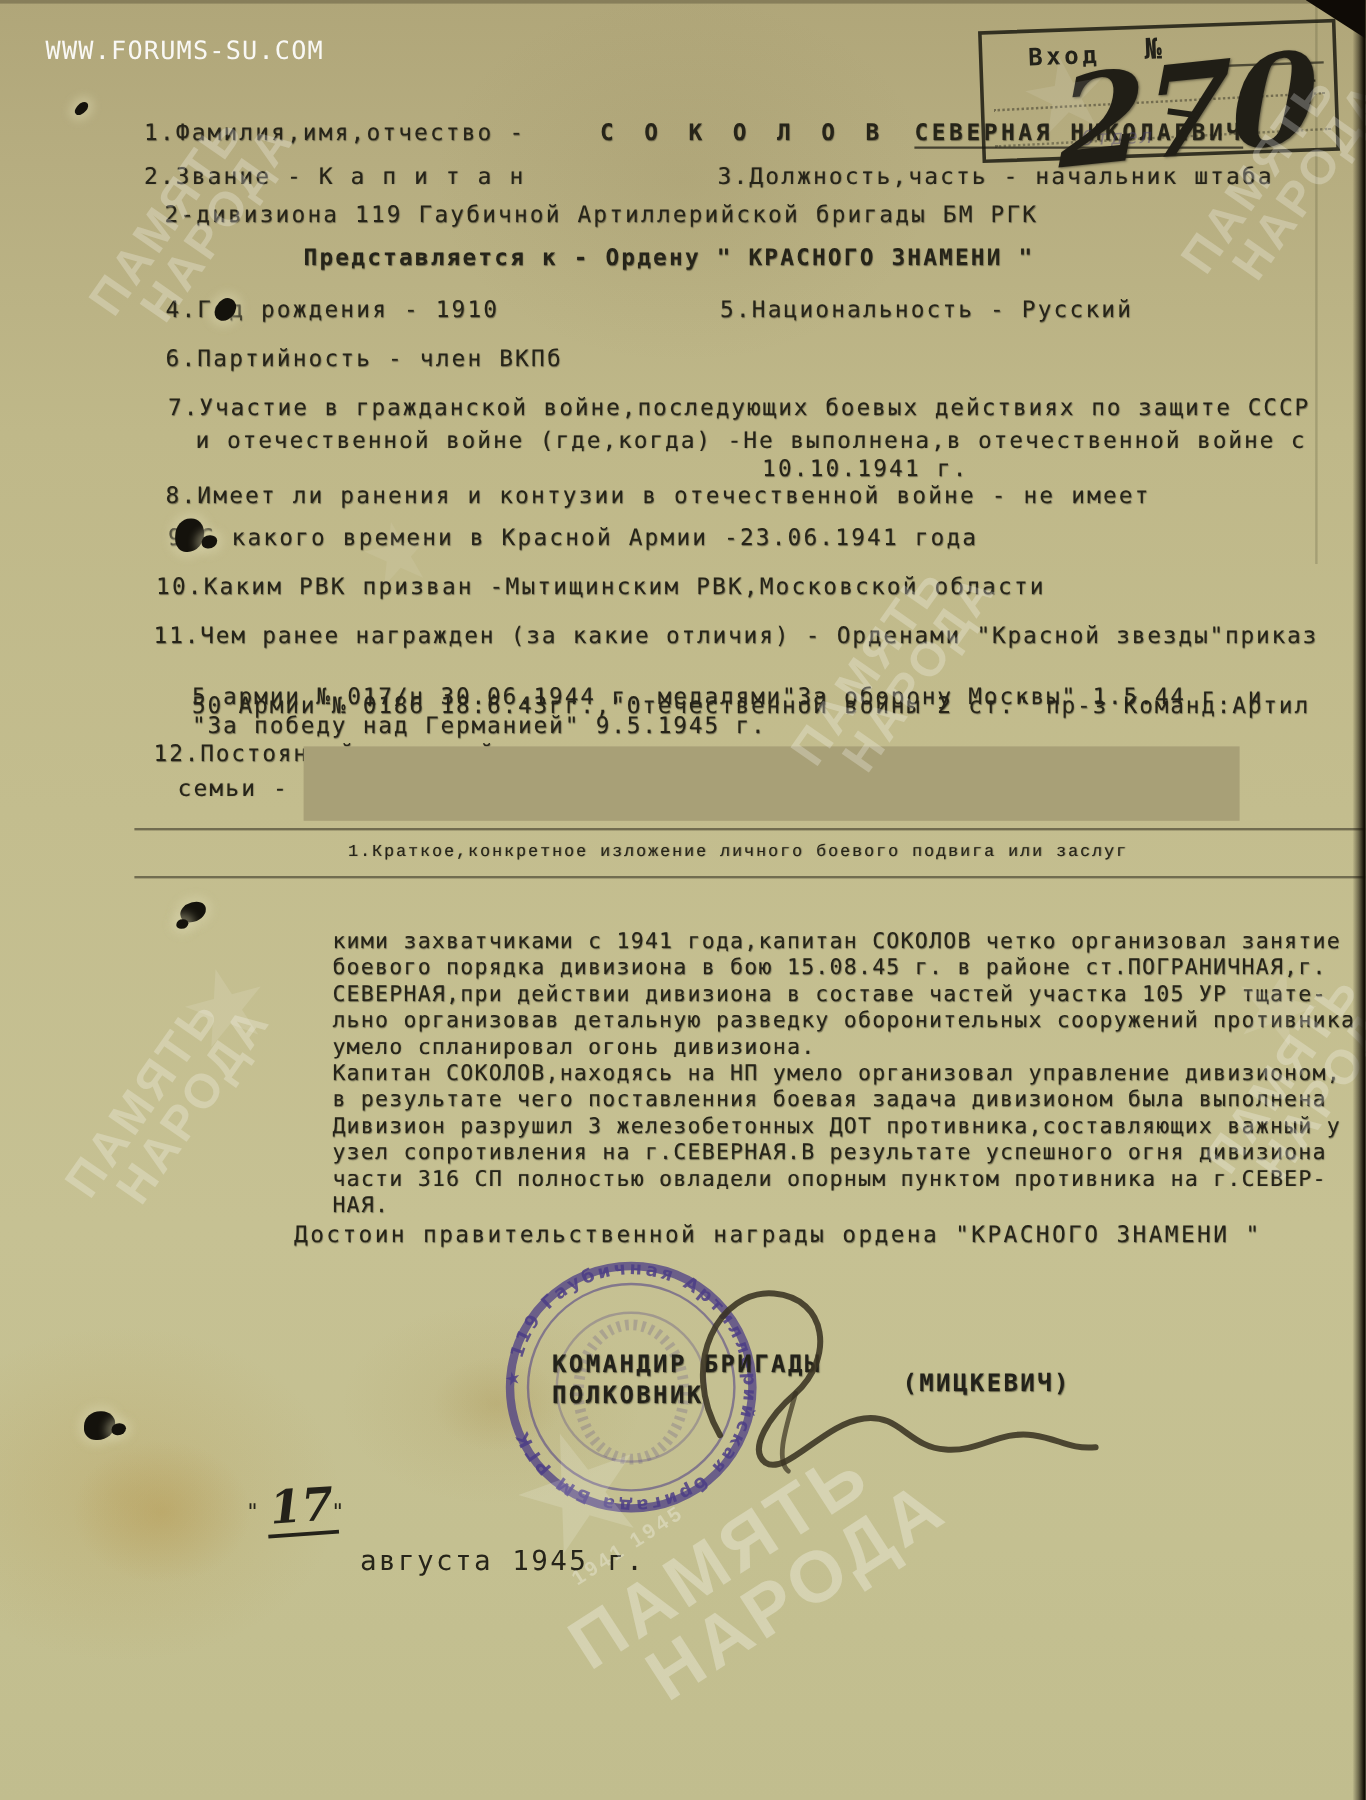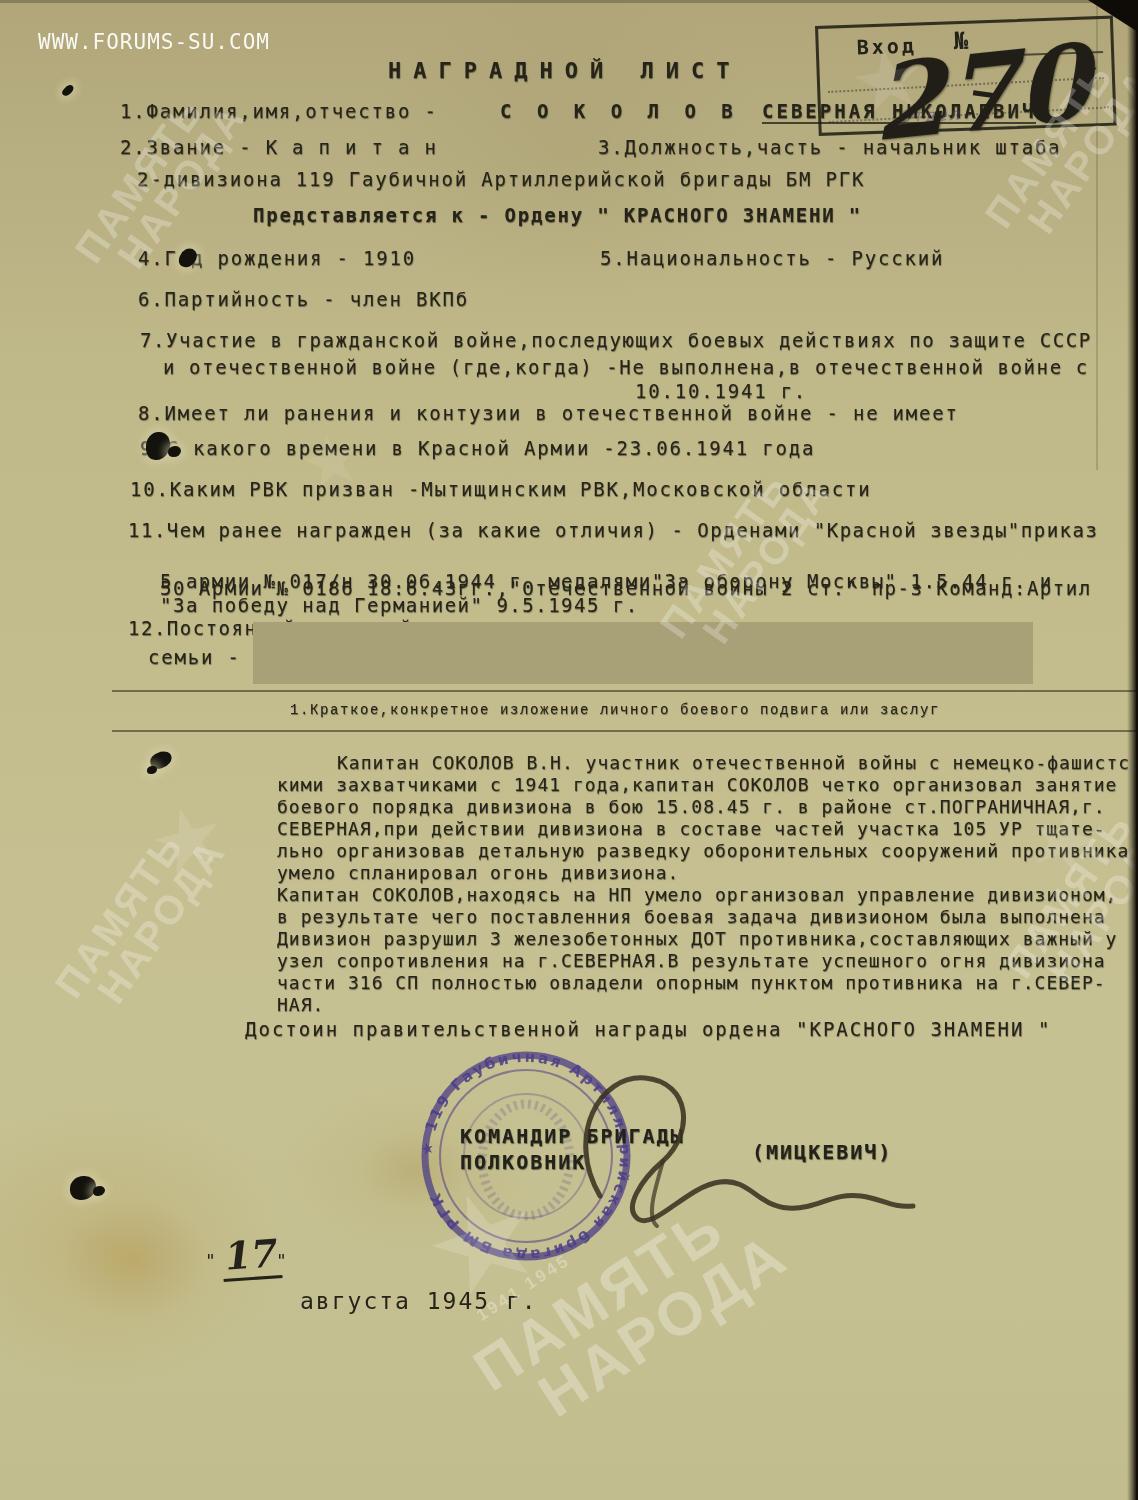--- a/index.html
+++ b/index.html
@@ -68,21 +68,20 @@
     <span class="w2">№</span>
     <span class="uline"></span>
     <span class="dash1"></span>
     <span class="dash2"></span>
     <span class="yr">г.</span>
     <span class="dept">Отдел</span>
   </div>
   <div id="regnum">270</div>
   <div id="regbar"></div>
 
-  <div class="t b" style="left:388px;top:58px;font-size:22px;letter-spacing:12px;">НАГРАДНОЙ  ЛИСТ</div>
 
   <div class="t" style="left:120px;top:100px;">1.Фамилия,имя,отчество -</div>
   <div class="t b" style="left:500px;top:100px;letter-spacing:7px;">С О К О Л О В</div>
   <div class="t b" style="left:762px;top:100px;letter-spacing:3px;border-bottom:2px solid rgba(40,38,28,0.8);">СЕВЕРНАЯ НИКОЛАЕВИЧ</div>
   <div class="t" style="left:120px;top:136px;">2.Звание - К а п и т а н</div>
   <div class="t" style="left:598px;top:136px;">3.Должность,часть - начальник штаба</div>
   <div class="t" style="left:137px;top:168px;">2-дивизиона 119 Гаубичной Артиллерийской бригады БМ РГК</div>
   <div class="t b" style="left:253px;top:204px;">Представляется к - Ордену " КРАСНОГО ЗНАМЕНИ "</div>
   <div class="t" style="left:138px;top:247px;">4.Год рождения - 1910</div>
   <div class="t" style="left:600px;top:247px;">5.Национальность - Русский</div>
@@ -98,21 +97,20 @@
   <div class="t" style="left:160px;top:570px;letter-spacing:1.5px;">5 армии № 017/н 30.06.1944 г. медалями"За оборону Москвы" 1.5.44 г. и</div>
   <div class="t" style="left:160px;top:594px;letter-spacing:1.5px;">"За победу над Германией" 9.5.1945 г.</div>
   <div class="t" style="left:128px;top:617px;letter-spacing:1.5px;">12.Постоянный домашний адрес представляемого к награждению и адрес его</div>
   <div class="t" style="left:148px;top:646px;">семьи -</div>
   <div id="redact"></div>
 
   <div class="rule" style="left:112px;top:690px;width:1026px;"></div>
   <div class="t" style="left:290px;top:702px;font-size:14px;letter-spacing:1.6px;font-family:Liberation Mono, monospace;">1.Краткое,конкретное изложение личного боевого подвига или заслуг</div>
   <div class="rule" style="left:112px;top:730px;width:1026px;"></div>
 
-  <div class="t p" style="left:337px;top:752px;">Капитан СОКОЛОВ В.Н. участник отечественной войны с немецко-фашистс</div>
   <div class="t p" style="left:277px;top:774px;">кими захватчиками с 1941 года,капитан СОКОЛОВ четко организовал занятие</div>
   <div class="t p" style="left:277px;top:796px;">боевого порядка дивизиона в бою 15.08.45 г. в районе ст.ПОГРАНИЧНАЯ,г.</div>
   <div class="t p" style="left:277px;top:818px;">СЕВЕРНАЯ,при действии дивизиона в составе частей участка 105 УР тщате-</div>
   <div class="t p" style="left:277px;top:840px;">льно организовав детальную разведку оборонительных сооружений противника</div>
   <div class="t p" style="left:277px;top:862px;">умело спланировал огонь дивизиона.</div>
   <div class="t p" style="left:277px;top:884px;">Капитан СОКОЛОВ,находясь на НП умело организовал управление дивизионом,</div>
   <div class="t p" style="left:277px;top:906px;">в результате чего поставленния боевая задача дивизионом была выполнена</div>
   <div class="t p" style="left:277px;top:928px;">Дивизион разрушил 3 железобетонных ДОТ противника,составляющих важный у</div>
   <div class="t p" style="left:277px;top:950px;">узел сопротивления на г.СЕВЕРНАЯ.В результате успешного огня дивизиона</div>
   <div class="t p" style="left:277px;top:972px;">части 316 СП полностью овладели опорным пунктом противника на г.СЕВЕР-</div>

